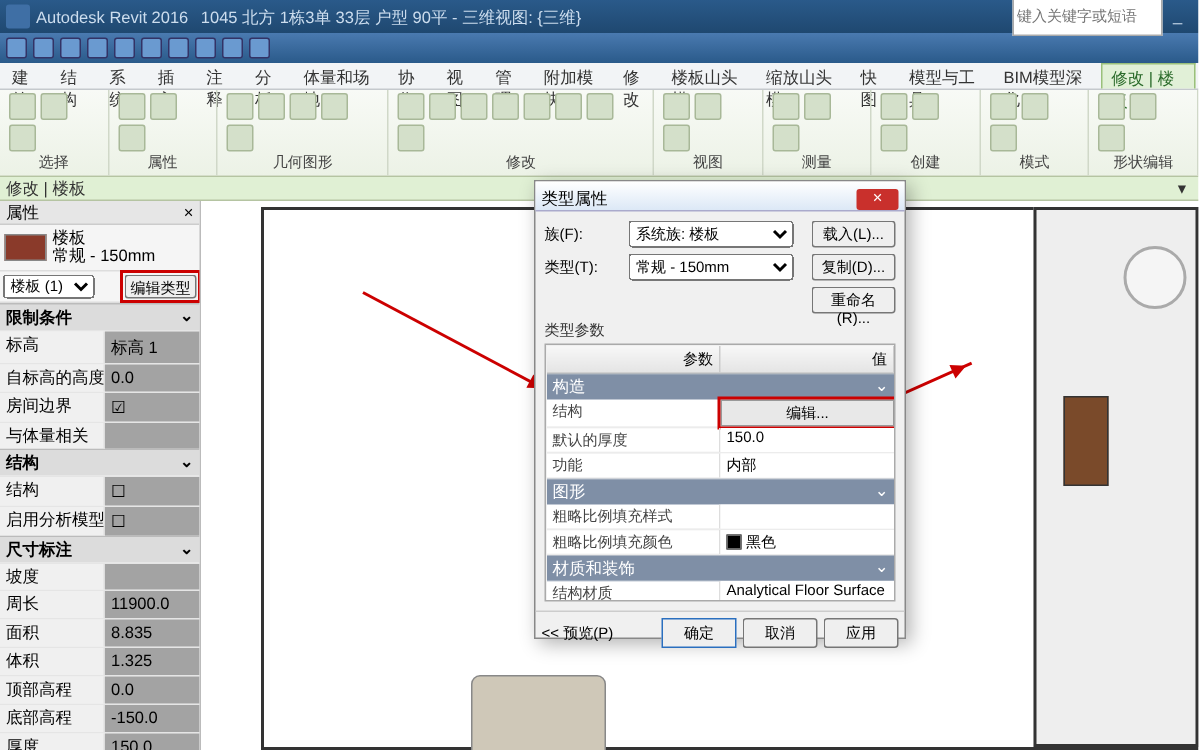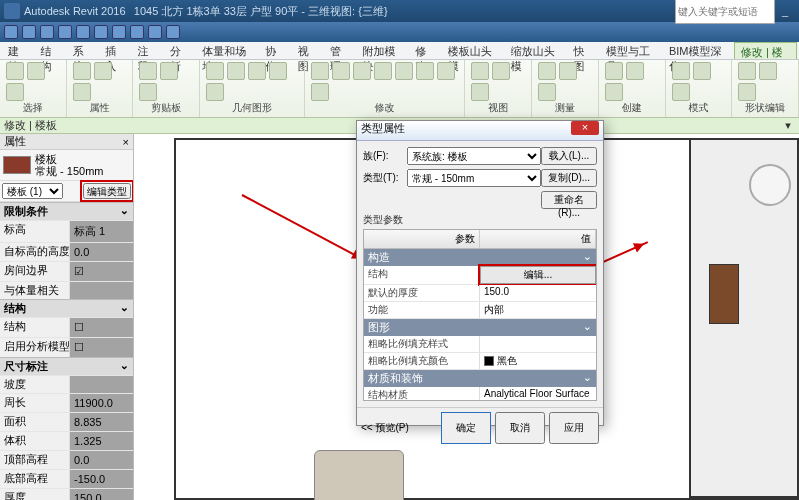--- a/index.html
+++ b/index.html
@@ -39,40 +39,40 @@
 .pp-prop .v{flex:1;padding:3px 4px;background:#a3a3a3;overflow:hidden;white-space:nowrap}
 .canvas{flex:1;background:#fff;position:relative}
 .canvas .floor{position:absolute;left:40px;top:4px;right:0;bottom:0;border:2px solid #333}
 .canvas .wall{position:absolute;background:#eee;border:2px solid #333}
 .canvas .furn{position:absolute;background:#cfc8b8;border:1px solid #888}
 .canvas .stove{position:absolute;right:60px;top:130px;width:30px;height:60px;background:#7a4a2a;border:1px solid #333}
 .navwheel{position:absolute;right:8px;top:30px;width:42px;height:42px;border:2px solid #aaa;border-radius:50%;background:#f5f5f5}
 .arrow1{position:absolute;width:180px;height:2px;background:#c00;transform-origin:left center}
 .arrow1::after{content:'';position:absolute;right:-1px;top:-4px;border:5px solid transparent;border-left:10px solid #c00}
 .dialog{position:absolute;left:356px;top:120px;width:248px;height:306px;background:#f0f0f0;border:1px solid #888;box-shadow:3px 3px 12px rgba(0,0,0,.3)}
-.dlg-title{height:20px;background:linear-gradient(#fff,#dce8f6);border-bottom:1px solid #aac;display:flex;align-items:flex-start;padding:0 4px;font-size:11px}
+.dlg-title{height:20px;background:linear-gradient(#fff,#dce8f6);border-bottom:1px solid #aac;display:flex;align-items:flex-end;padding:0 4px;font-size:11px}
 .dlg-title .x{margin-left:auto;width:28px;height:14px;background:#c9302c;color:#fff;text-align:center;line-height:13px;border-radius:2px;cursor:pointer}
 .dlg-body{padding:6px}
-.dlg-row{display:flex;align-items:center;margin-bottom:4px;gap:0}
+.dlg-row{display:flex;align-items:center;margin-bottom:4px;gap:12px}
 .dlg-row label{width:44px;font-size:10px}
 .dlg-row select{flex:1;height:18px;font-size:10px}
 .dlg-row button{width:56px;height:18px;font-size:10px}
 .dlg-sect{font-size:10px;margin:4px 0 2px;color:#333}
 .dlg-grid{border:1px solid #aaa;background:#fff;height:172px;overflow:auto}
 .dg-head{display:flex;background:linear-gradient(#f8f8f8,#e4e4e4);border-bottom:1px solid #bbb}
 .dg-head div{flex:1;padding:2px 4px;font-size:10px;border-right:1px solid #ccc;text-align:right}
 .dg-cat{background:#7f8fa6;color:#fff;padding:1px 4px;font-size:10px;font-weight:normal;display:flex}
 .dg-cat .exp{margin-left:auto}
 .dg-row{display:flex;border-bottom:1px solid #e5e5e5}
 .dg-row .k{width:50%;padding:1px 4px;font-size:10px;color:#444;border-right:1px solid #ddd;overflow:hidden;white-space:nowrap}
 .dg-row .v{width:50%;padding:1px 4px;font-size:10px;background:#fff;overflow:hidden;white-space:nowrap}
 .dg-row .v.btn{background:#e8e8e8;border:1px solid #999;text-align:center;cursor:pointer;outline:2px solid #c00;outline-offset:0}
 .dg-row .v .swatch{display:inline-block;width:10px;height:10px;background:#000;border:1px solid #666;vertical-align:middle;margin-right:3px}
 .dlg-foot{display:flex;gap:4px;justify-content:center;padding:4px;border-top:1px solid #ccc}
-.dlg-foot button{width:50px;height:32px;font-size:10px}
+.dlg-foot button{width:50px;height:20px;font-size:10px}
 .dlg-foot .preview{margin-right:auto;display:flex;align-items:center;font-size:10px}
 </style>
 </head>
 <body>
 
 <div class="titlebar">
   <div class="app-icon"></div>
   <div class="doc"><span>Autodesk Revit 2016</span> &nbsp; <span>1045 北方 1栋3单 33层 户型 90平 - 三维视图: {三维}</span></div>
   <input class="search" placeholder="键入关键字或短语" style="">
   <span class="winbtn">_</span>
@@ -124,28 +124,20 @@
         <span></span>
         <span></span>
       </div>
       <div class="lbl">属性</div>
     </div>
     <div class="ribgroup">
       <div class="icons">
         <span></span>
         <span></span>
         <span></span>
-      </div>
-      <div class="lbl">剪贴板</div>
-    </div>
-    <div class="ribgroup">
-      <div class="icons">
-        <span></span>
-        <span></span>
-        <span></span>
         <span></span>
         <span></span>
       </div>
       <div class="lbl">几何图形</div>
     </div>
     <div class="ribgroup">
       <div class="icons">
         <span></span>
         <span></span>
         <span></span>

